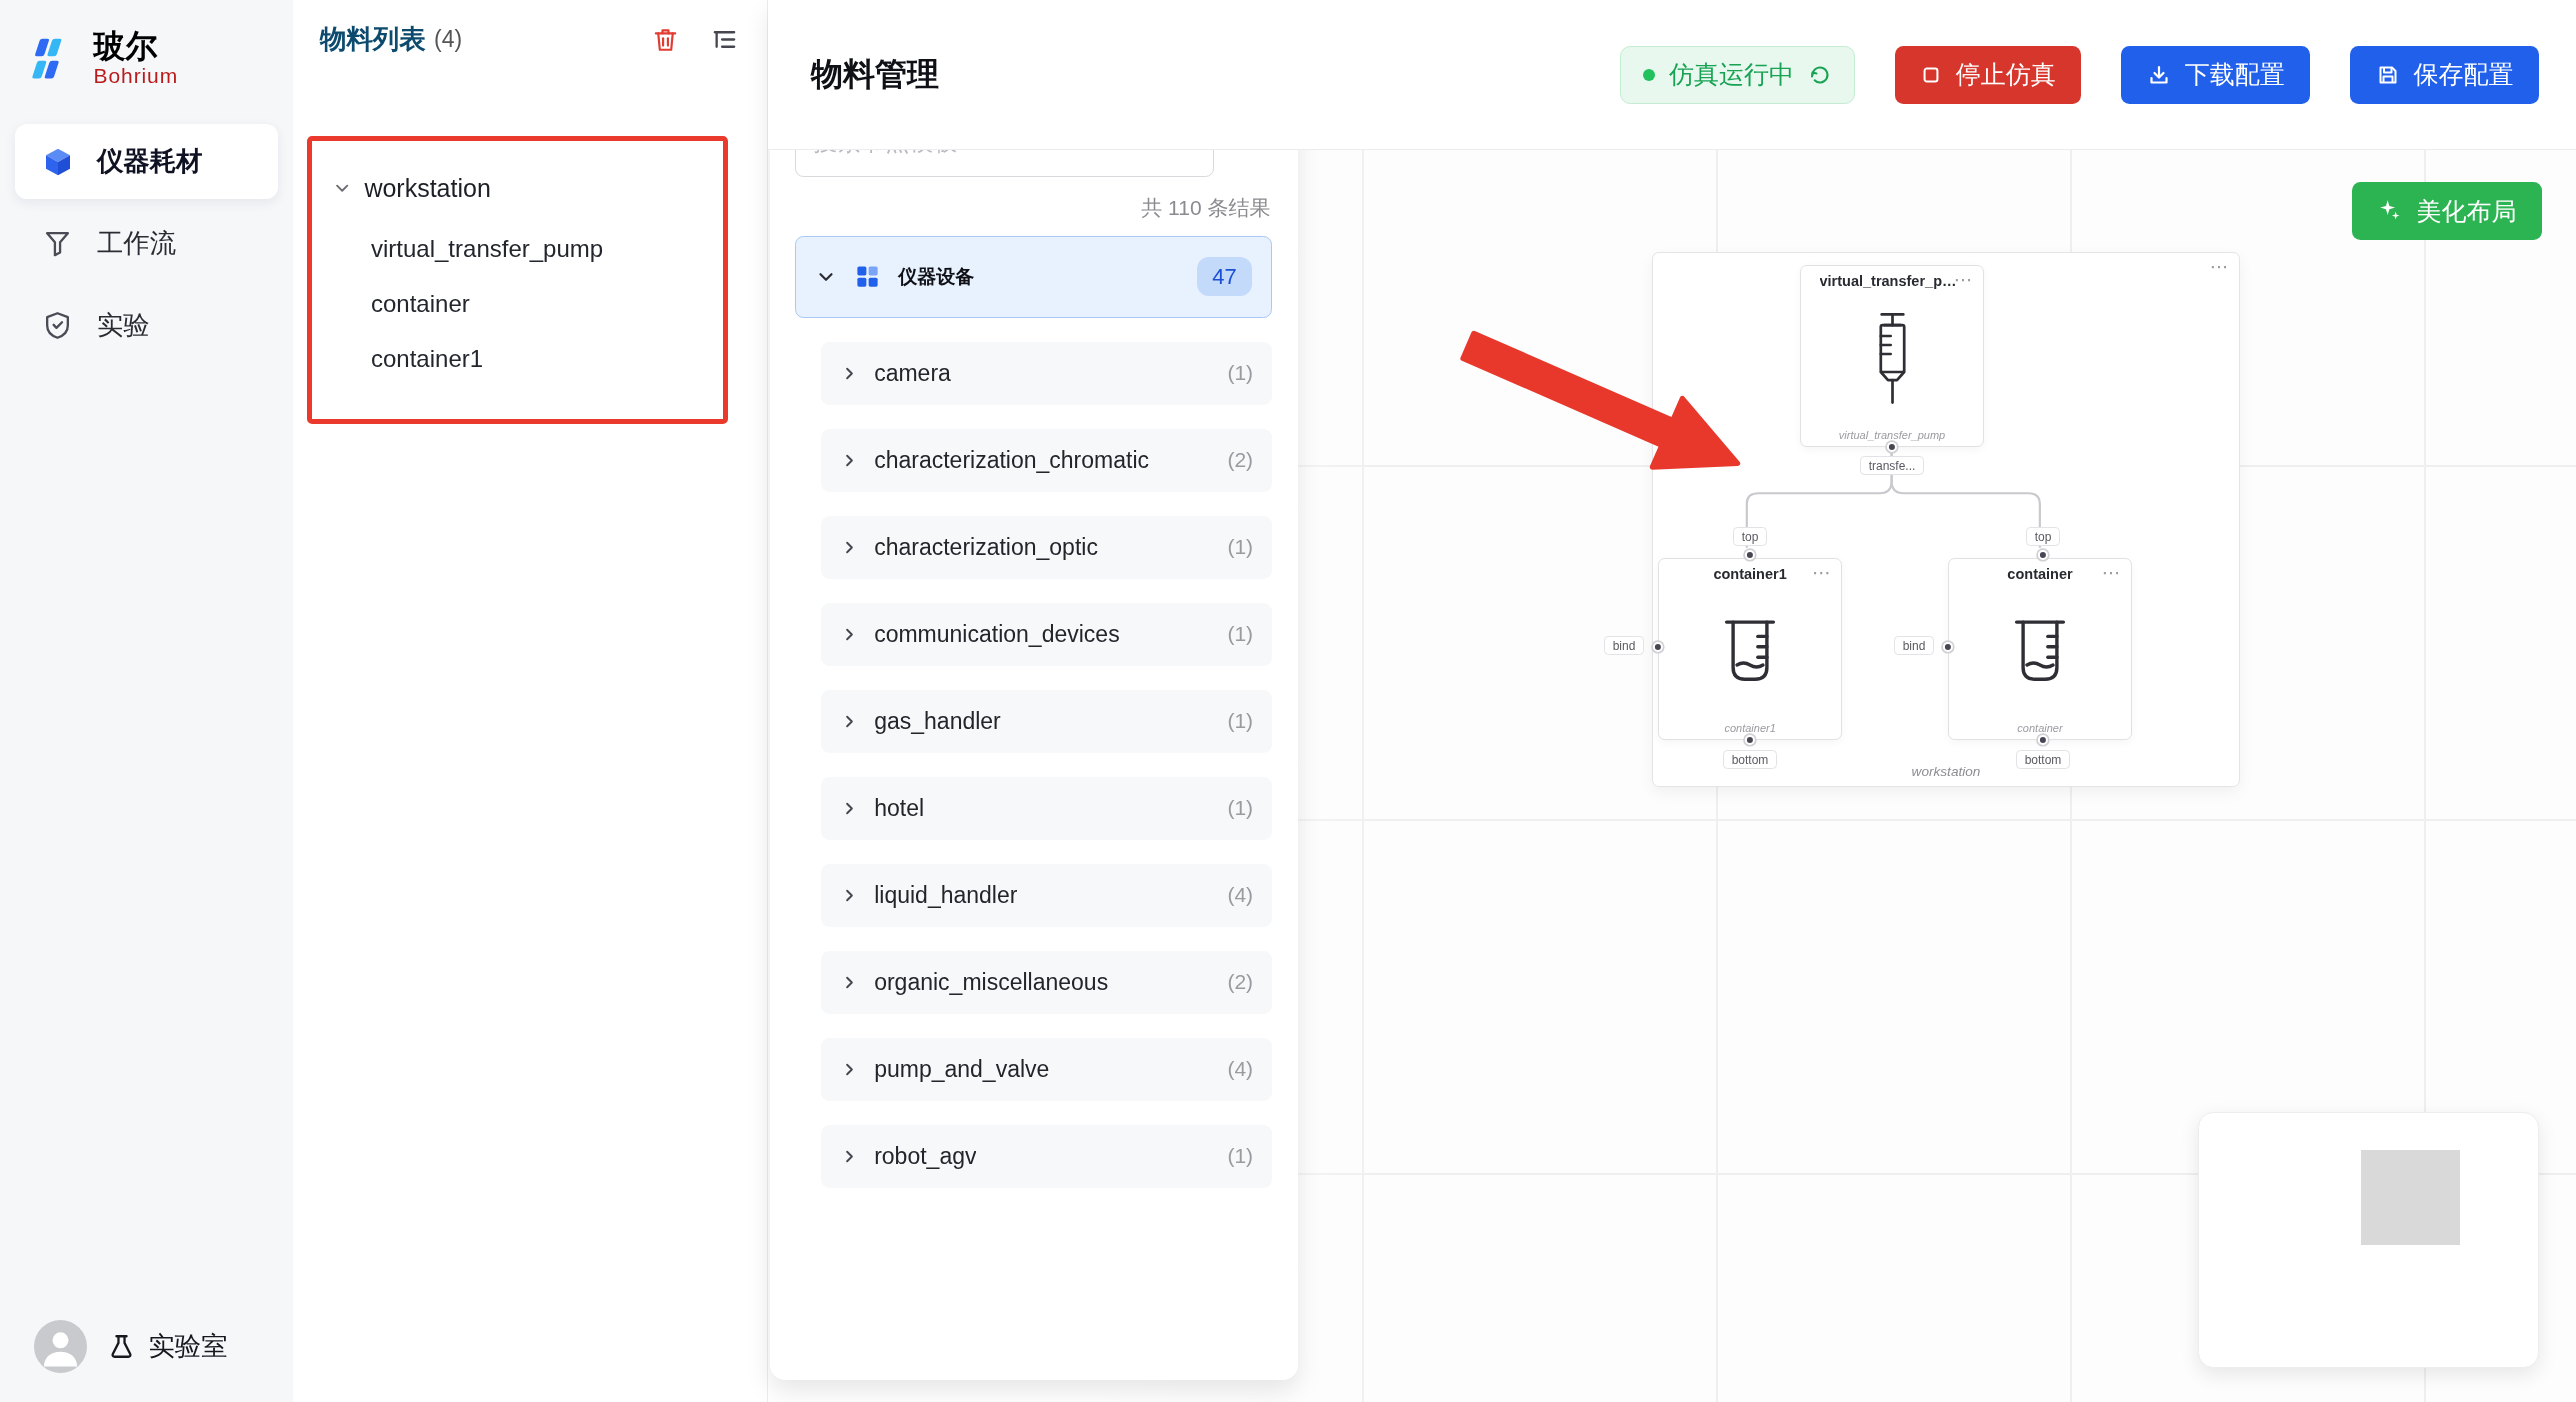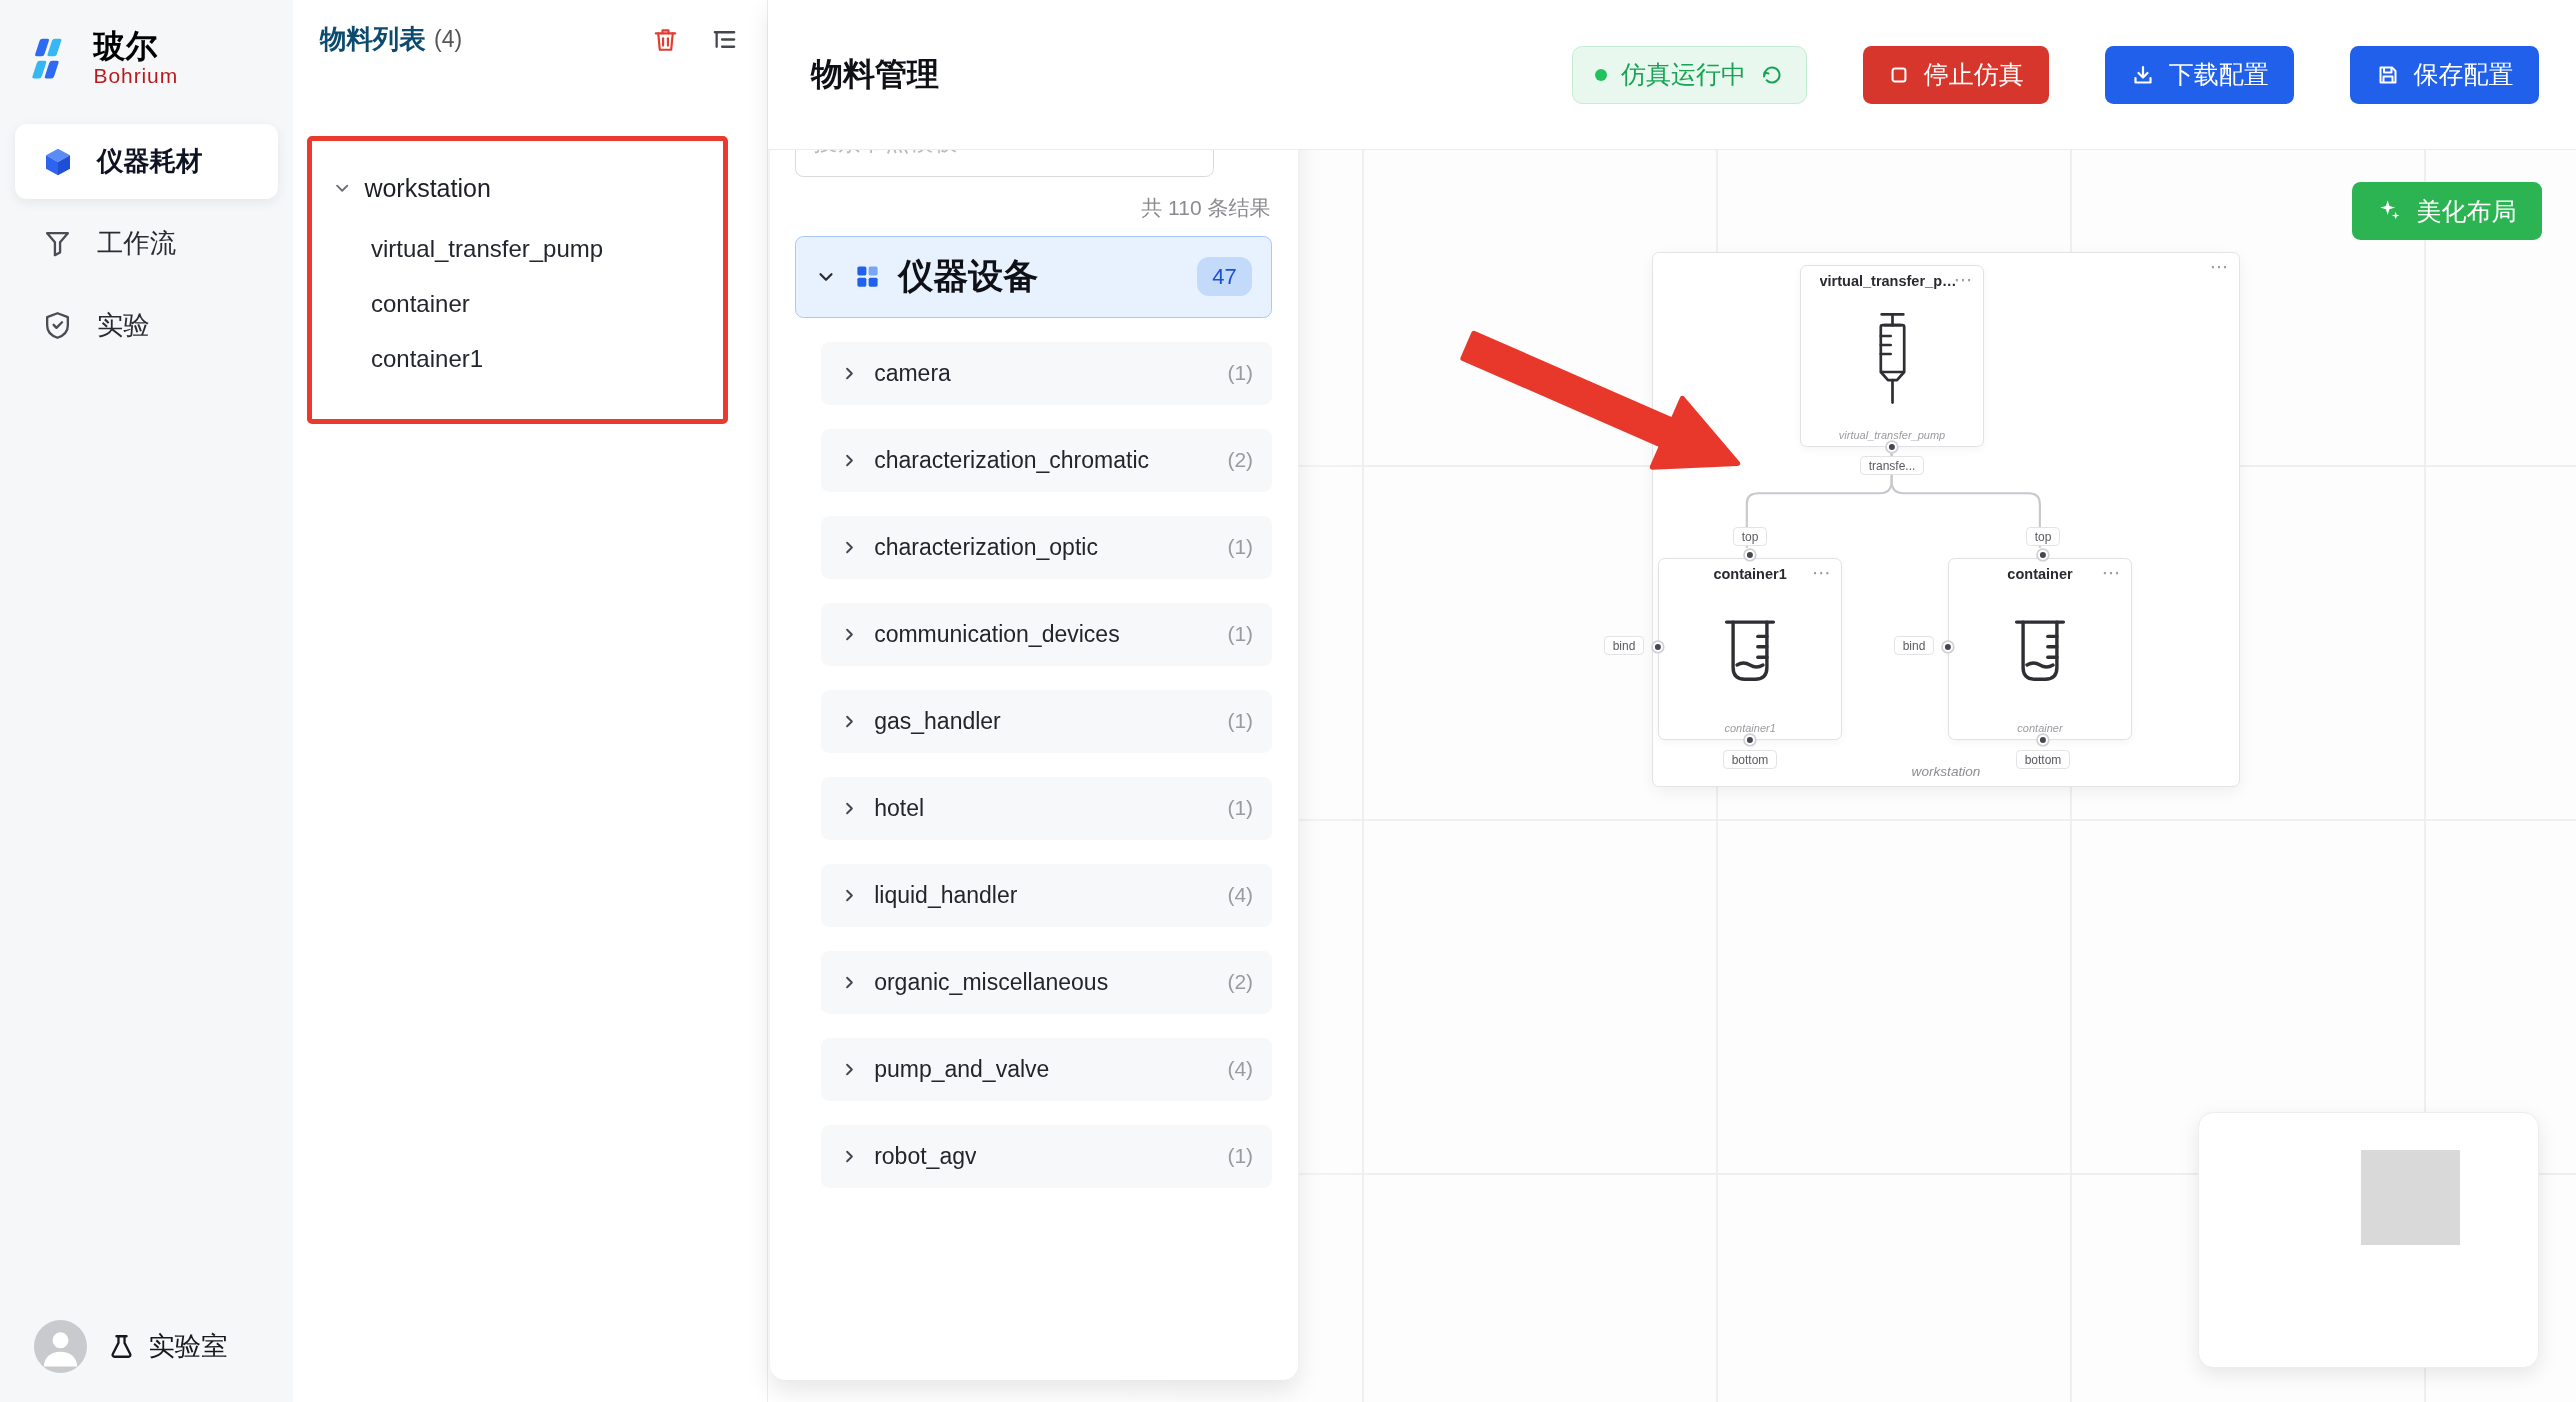--- a/index.html
+++ b/index.html
@@ -40,21 +40,21 @@
                font-size:25px; color:#1d1f27; cursor:pointer; }
   .tree-children { margin-top:5.1px; }
   .tree-child { height:55px; display:flex; align-items:center; padding-left:78px;
                 font-size:24px; color:#24262e; cursor:pointer; }
 
   
   .main { flex:1; position:relative; background:#fff; }
   .main-header { height:150px; display:flex; align-items:center; padding:0 37px 0 43px;
                  border-bottom:1.7px solid #ececee; background:#fff; position:relative; z-index:40; }
   .page-title { font-size:32px; font-weight:bold; color:#101116; }
-  .header-actions { margin-left:auto; display:flex; align-items:center; gap:36px; }
+  .header-actions { margin-left:auto; display:flex; align-items:center; gap:20px; }
   .status-pill { display:flex; align-items:center; gap:13.6px; height:58px; padding:0 22px;
                  background:#e8f8ee; border:1.7px solid #c3ecd2; border-radius:10.2px;
                  color:#17aife; color:#17a353; font-size:25px; cursor:default; }
   .status-dot { width:12px; height:12px; border-radius:50%; background:#21c25d; }
   .btn { display:flex; align-items:center; gap:13.6px; height:58px; padding:0 25.6px; border-radius:8.5px;
          color:#fff; font-size:25px; cursor:pointer; border:none;margin-left:20px; }
   .btn-red { background:#d7362d; }
   .btn-blue { background:#2160eb; }
 
   
@@ -111,21 +111,21 @@
   .search-row { margin-top:22px; display:flex; align-items:center; }
   .search-input { width:419px; height:70px; border:1.7px solid #d9d9dd; border-radius:8.5px;
                   padding:0 17px; font-size:24px; color:#333; outline:none;
                   font-family:"Liberation Sans","DejaVu Sans",sans-serif; }
   .search-input::placeholder { color:#b9b9bf; }
   .collapse-toggle { margin-left:auto; cursor:pointer; width:37px; height:37px;
                      display:flex; align-items:center; justify-content:center; }
   .results-line { margin:17px 1.7px 13.6px 0; text-align:right; font-size:21px; color:#8a8a90; }
   .category { height:82px; display:flex; align-items:center; gap:17px; padding:0 19px;
               background:#e8f1fe; border:1.7px solid #aac7f6; border-radius:8.5px; cursor:pointer; }
-  .category-label { font-size:35px; font-weight:bold; color:#101116; }
+  .category-label { font-size:19px; font-weight:bold; color:#101116; }
   .category-badge { margin-left:auto; background:#c3dafb; color:#1c4fd6; border-radius:12px;
                     padding:6.8px 15.3px; font-size:22px; }
   .tpl-list { margin-top:24px; }
   .tpl-item { height:63px; display:flex; align-items:center; gap:15.3px; padding:0 19px;
               margin:0 0 24px 25.6px; background:#f7f8fa; border-radius:8.5px; cursor:pointer; }
   .tpl-label { font-size:23px; color:#24252b; }
   .tpl-count { margin-left:auto; font-size:21px; color:#9a9aa0; }
 
   svg { display:block; }
 </style>

